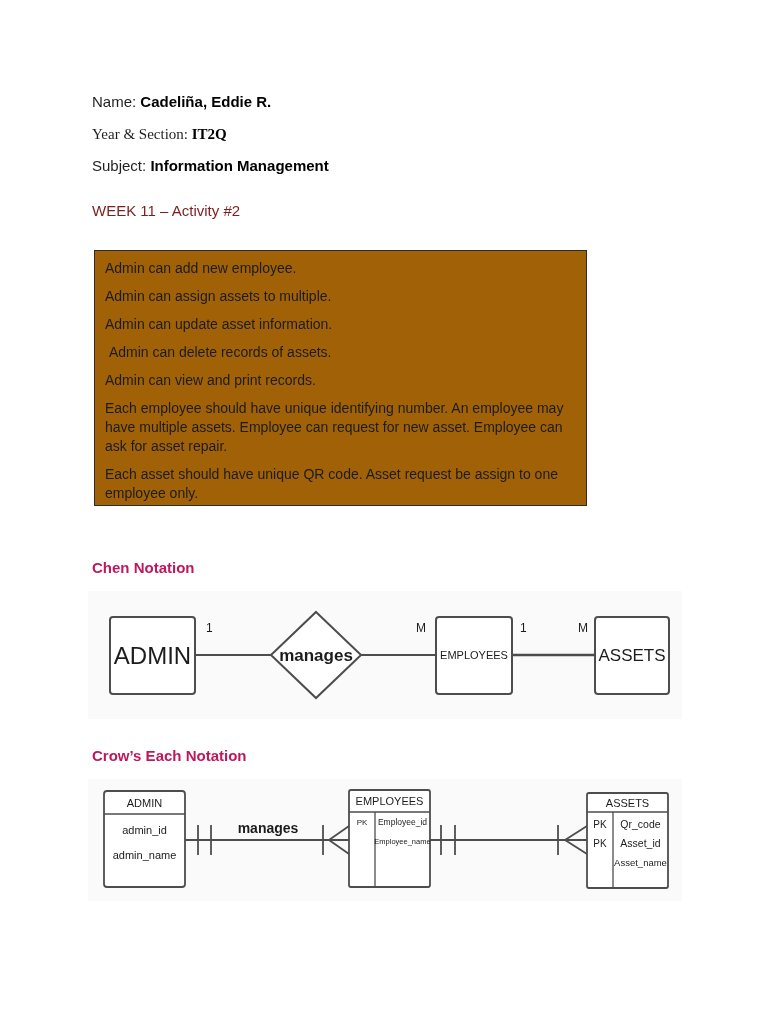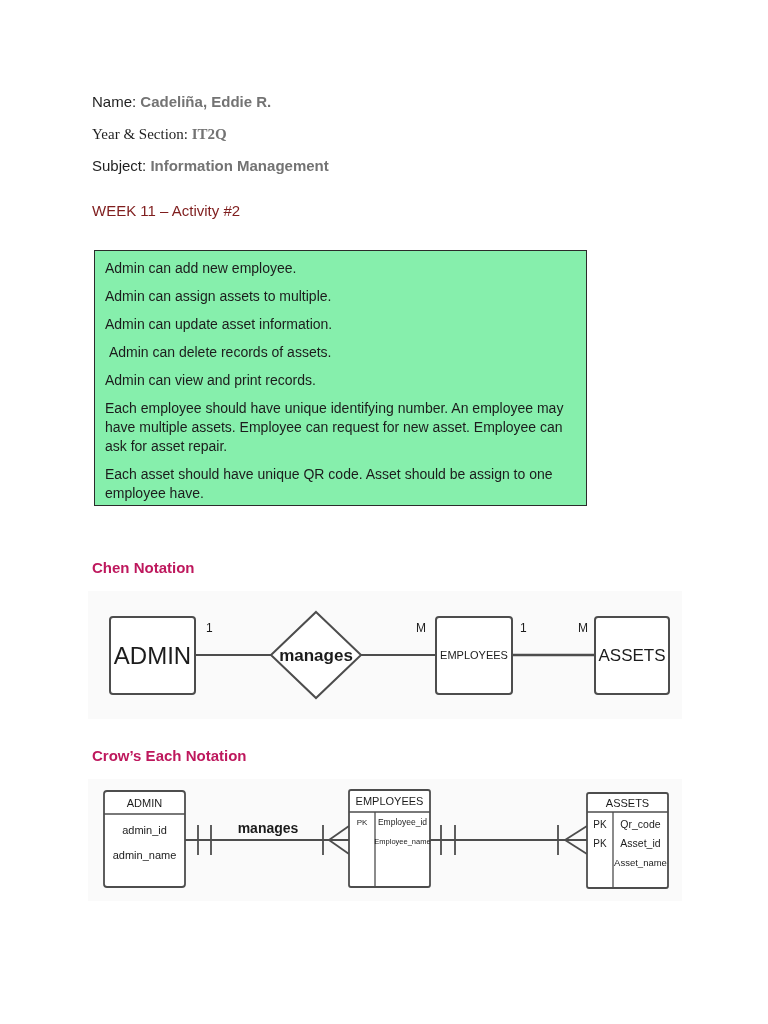--- a/index.html
+++ b/index.html
@@ -3,28 +3,28 @@
 <meta charset="utf-8">
 <style>
   * { margin:0; padding:0; box-sizing:border-box; }
   html,body { width:768px; height:1024px; background:#ffffff; overflow:hidden; }
   body { font-family:"Liberation Sans","DejaVu Sans",sans-serif; color:#1a1a1a; position:relative; }
 
   .abs { position:absolute; }
 
   
   .meta-line { left:92px; font-size:15px; line-height:18px; color:#1f1f1f; }
-  .meta-line b { color:#737373; font-weight:700; }
+  .meta-line b { color:#000000; font-weight:700; }
 
   .activity-title { left:92px; top:202px; font-size:15px; font-weight:400; color:#7f1d1d; }
 
   
   .req-box {
     left:94px; top:250px; width:493px; height:256px;
-    border:1px solid #2b2b2b; background:#86efac;
+    border:1px solid #2b2b2b; background:#a16207;
     padding:8px 12px 6px 10px;
   }
   .req-box p {
     font-size:14px; line-height:19px; margin:0 0 9px 0;
     white-space:pre-wrap; color:#1c1c1c;
   }
 
   .section-heading { left:92px; font-size:15px; font-weight:700; color:#be185d; }
   .chen-heading { top:559px; }
   .crow-heading { top:747px; }
@@ -43,21 +43,21 @@
 
 <h1 class="abs activity-title">WEEK 11 – Activity #2</h1>
 
 <div class="abs req-box">
   <p>Admin can add new employee.</p>
   <p>Admin can assign assets to multiple.</p>
   <p>Admin can update asset information.</p>
   <p> Admin can delete records of assets.</p>
   <p>Admin can view and print records.</p>
   <p>Each employee should have unique identifying number. An employee may have multiple assets. Employee can request for new asset. Employee can ask for asset repair.</p>
-  <p>Each asset should have unique QR code. Asset should be assign to one employee have.</p>
+  <p>Each asset should have unique QR code. Asset request be assign to one employee only.</p>
 </div>
 
 <h2 class="abs section-heading chen-heading">Chen Notation</h2>
 
 <svg class="abs diagram-panel" style="left:88px; top:591px;" width="594" height="128" viewBox="0 0 594 128">
 
   <line x1="107" y1="64" x2="184" y2="64" stroke="#4d4d4d" stroke-width="2"></line>
   <line x1="273" y1="64" x2="348" y2="64" stroke="#4d4d4d" stroke-width="2"></line>
   <line x1="424" y1="64" x2="507" y2="64" stroke="#4d4d4d" stroke-width="2.5"></line>
 

